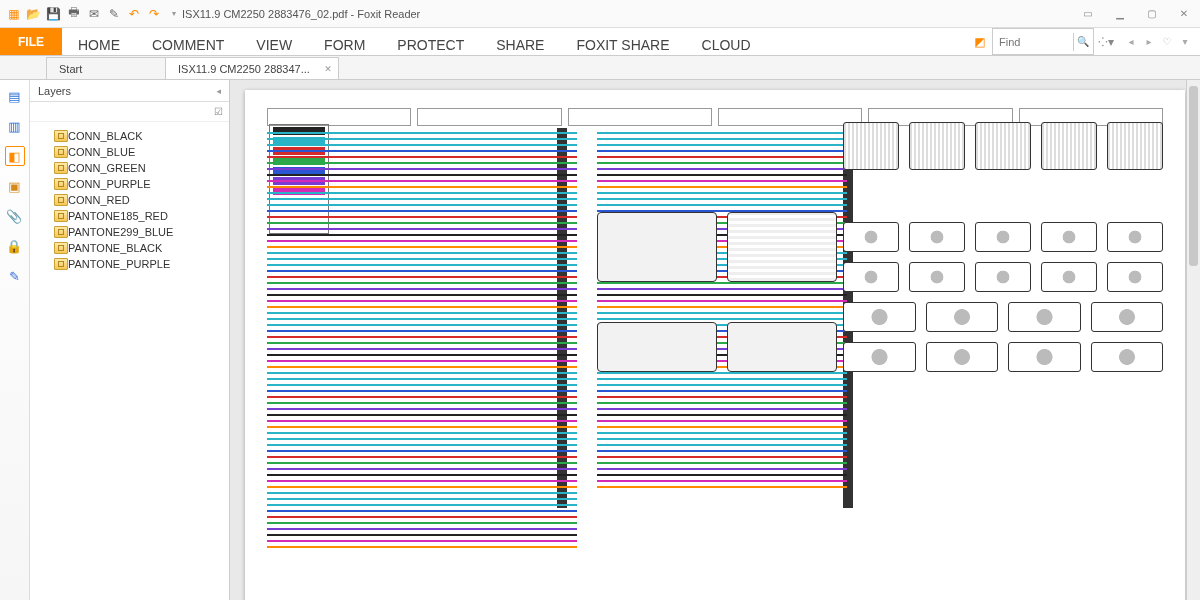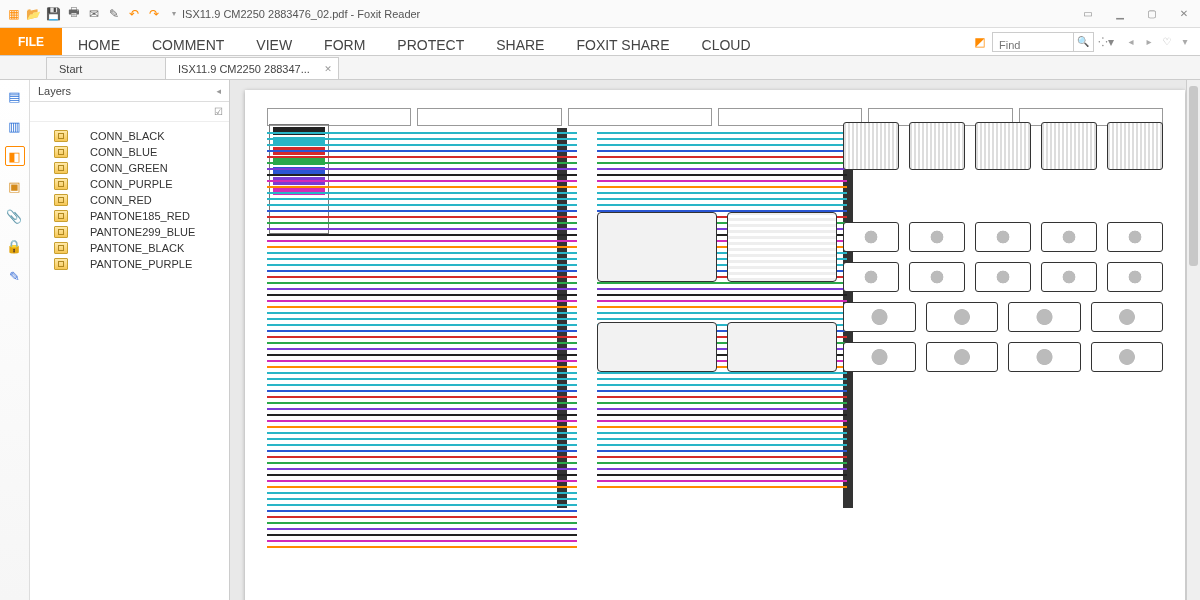--- a/index.html
+++ b/index.html
@@ -13,21 +13,21 @@
 .tb-right { display: flex; gap: 12px; align-items: center; }
 .win-btn { width: 20px; height: 16px; display: flex; align-items: center; justify-content: center; font-size: 10px; color: #888; cursor: pointer; }
 
 
 .menubar { height: 28px; background: #fff; display: flex; align-items: stretch; border-bottom: 1px solid #ccc; }
 .menu-file { background: #ff8a00; color: #fff; padding: 0 18px; display: flex; align-items: center; font-size: 12px; font-weight: 600; cursor: pointer; }
 .menu-item { padding: 0 16px; display: flex; align-items: center; font-size: 14px; color: #444; cursor: pointer; margin-top: 7px; }
 .menu-spacer { flex: 1; }
 .search-area { display: flex; align-items: center; gap: 4px; padding-right: 8px; }
 .search-icon { width: 16px; height: 16px; color: #ff8a00; font-size: 12px; display:flex;align-items:center;justify-content:center;}
-.search-box { display: flex; align-items: flex-end; border: 1px solid #ccc; height: 20px; background: #fff; }
+.search-box { display: flex; align-items: center; border: 1px solid #ccc; height: 27px; background: #fff; }
 .search-box input { border: none; outline: none; font-size: 11px; padding: 0 6px; width: 80px; color: #999; }
 .search-btn { width: 20px; height: 18px; border-left: 1px solid #ccc; display:flex;align-items:center;justify-content:center; font-size:10px; color:#777; cursor:pointer;}
 .nav-arrows { display:flex; gap:4px; margin-left:6px;}
 .nav-arrows span { width:14px; font-size:10px; color:#aaa; display:flex;align-items:center;justify-content:center; cursor:pointer;}
 
 
 .doctabs { height: 24px; background: #f5f5f5; display: flex; align-items: flex-end; padding-left: 46px; border-bottom: 1px solid #ccc; }
 .doctab { height: 22px; padding: 0 28px 0 12px; display:flex; align-items:center; font-size: 11px; color: #444; background:#f5f5f5; border:1px solid #ccc; border-bottom:none; position:relative; margin-right:-1px; cursor:pointer; min-width:120px;}
 .doctab.active { background:#fff; }
 .doctab .close { position:absolute; right:6px; font-size:9px; color:#999; cursor:pointer;}
@@ -45,21 +45,21 @@
 .rail-icon.clip { color:#3a6fd8; }
 .rail-icon.lock { color:#ff8a00; }
 .rail-icon.sign { color:#3a6fd8; }
 
 
 .sidepanel { width: 200px; border-right:1px solid #ccc; display:flex; flex-direction:column; background:#fff;}
 .side-header { height:22px; border-bottom:1px solid #ddd; display:flex; align-items:center; padding:0 8px; font-size:11px; color:#444; justify-content:space-between;}
 .side-toolbar { height:20px; display:flex; justify-content:flex-end; padding:0 6px; align-items:center; border-bottom:1px solid #eee;}
 .side-toolbar span { font-size:10px; color:#888; cursor:pointer;}
 .layer-list { flex:1; overflow:auto; padding:6px 4px;}
-.layer-item { display:flex; align-items:center; gap:22px; padding:2px 2px 2px 20px; font-size:11px; color:#333; cursor:pointer;}
+.layer-item { display:flex; align-items:center; gap:0; padding:2px 2px 2px 20px; font-size:11px; color:#333; cursor:pointer;}
 .layer-glyph { width:14px; height:12px; border:1px solid #c8a030; background:linear-gradient(#ffe9a8,#f6c756); border-radius:1px; position:relative;}
 .layer-glyph::after{content:""; position:absolute; inset:2px 3px; border:1px solid #b08820;}
 
 
 .viewport { flex:1; background:#e9e9e9; position:relative; overflow:hidden; display:flex; justify-content:center; padding:10px 0 0 0;}
 .page { width: 940px; height: 560px; background:#fff; box-shadow:0 1px 4px rgba(0,0,0,.3); position:relative; overflow:hidden;}
 
 
 .diagram { position:absolute; inset:12px; }
 .wirecol { position:absolute; top:26px; bottom:8px; }

